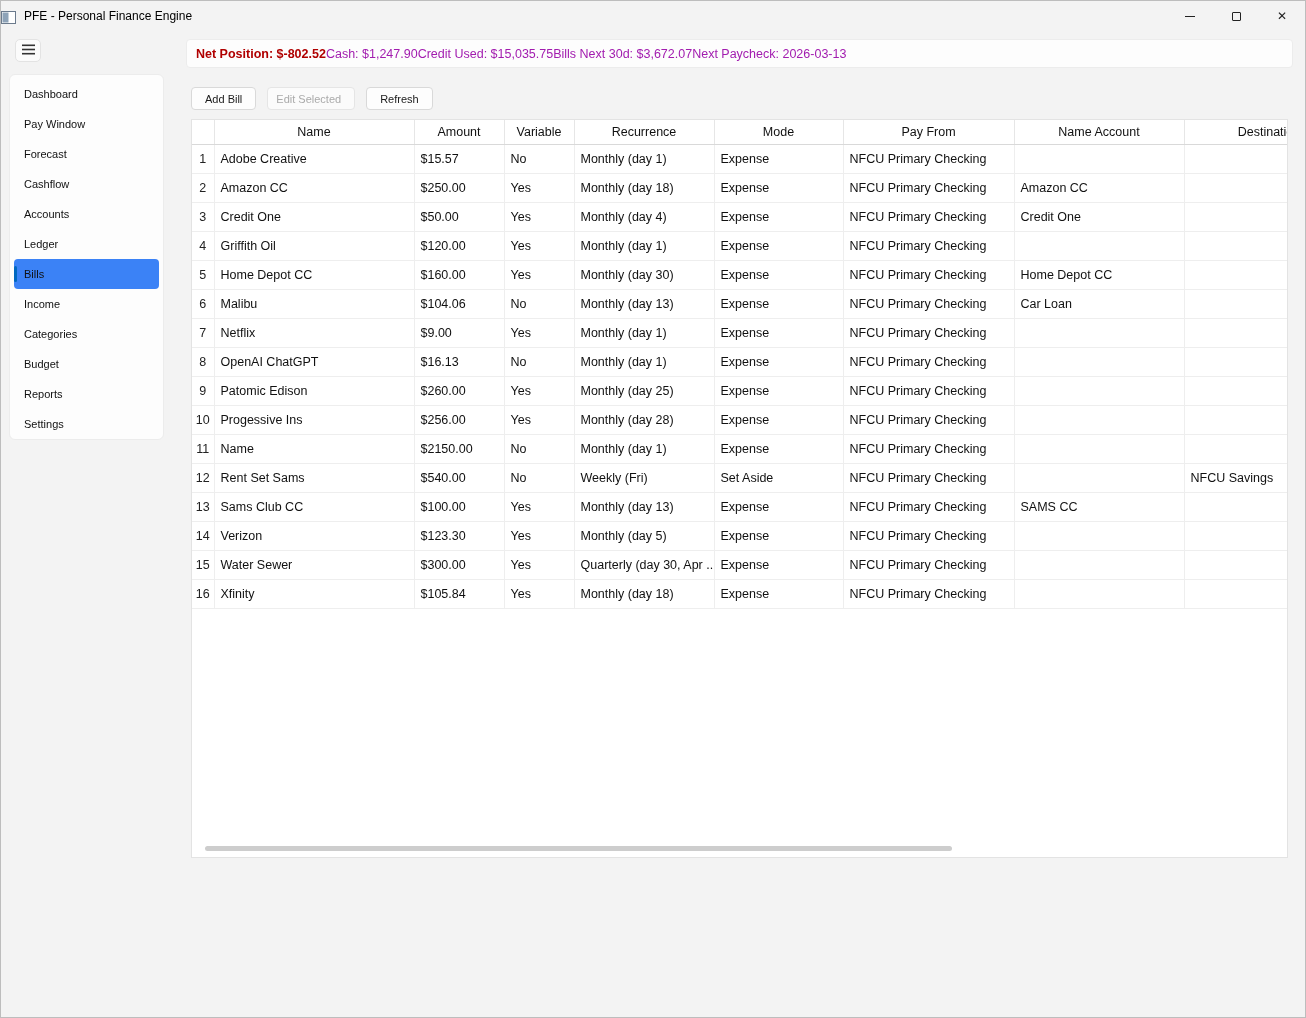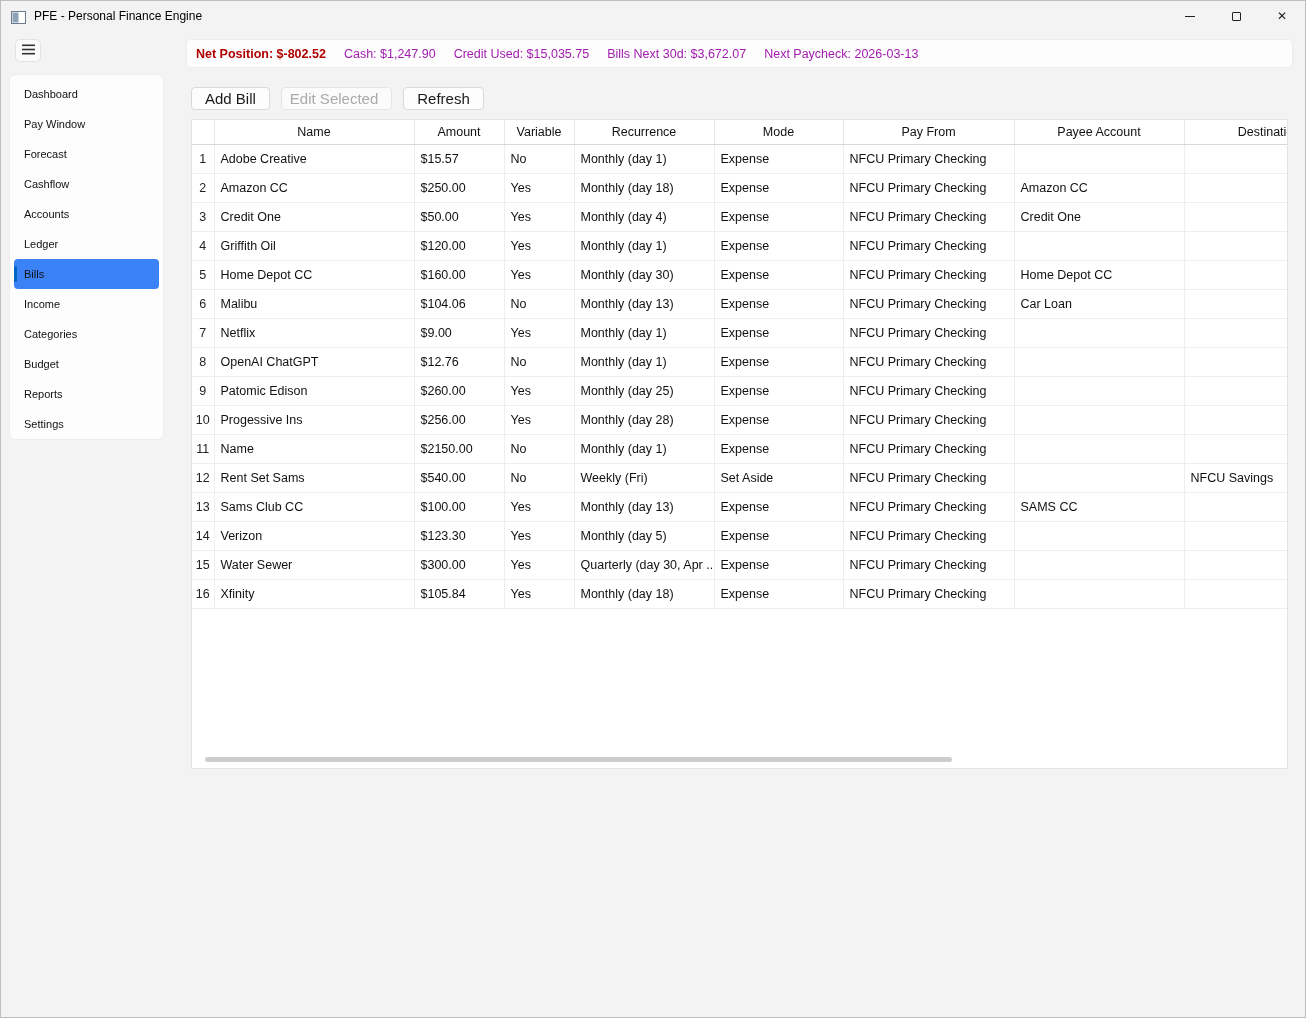--- a/index.html
+++ b/index.html
@@ -11,21 +11,21 @@
     color:#111;
     -webkit-font-smoothing:antialiased;
   }
   .window {
     position:relative; width:1306px; height:1018px;
     background:#f3f3f3; border:1px solid #bdbdbd; overflow:hidden;
   }
   
   .titlebar {
     position:absolute; top:0; left:0; right:0; height:30px;
-    display:flex; align-items:center; padding-left:10px;
+    display:flex; align-items:center; 
   }
   .app-icon { width:15px; height:13px; display:inline-block; flex:0 0 auto; }
   .win-title { font-size:12px; margin-left:8px; color:#000; }
   .win-controls { position:absolute; right:0; top:0; height:30px; display:flex; }
   .win-btn {
     width:46px; height:30px; border:none; background:transparent;
     display:flex; align-items:center; justify-content:center; cursor:default;
     font-size:12px; color:#222; padding:0;
   }
   .glyph-min { width:10px; height:1px; background:#222; display:block; }
@@ -34,21 +34,21 @@
   
   .hamburger {
     position:absolute; left:14px; top:38px; width:26px; height:23px;
     background:#fbfbfb; border:1px solid #e3e3e3; border-radius:5px;
     display:flex; align-items:center; justify-content:center; padding:0; cursor:default;
   }
   
   .statusbar {
     position:absolute; left:185px; top:38px; width:1107px; height:29px;
     background:#fdfdfd; border:1px solid #ececec; border-radius:4px;
-    display:flex; align-items:center; padding:0 9px; gap:18px;
+    display:flex; align-items:center; padding:0 9px; 
     font-size:12.5px; white-space:nowrap;
   }
   .stat { color:#a21caf; }
   .stat.net { color:#b00000; font-weight:700; }
   
   .sidebar {
     position:absolute; left:8px; top:73px; width:155px; height:366px;
     background:#fdfdfd; border:1px solid #ececec; border-radius:6px;
     padding:4px 2px;
   }
@@ -61,26 +61,26 @@
   .side-indicator {
     position:absolute; left:0; top:7px; width:3px; height:16px;
     border-radius:2px; background:#0067c0; display:none;
   }
   .side-item.selected .side-indicator { display:block; }
   
   .toolbar { position:absolute; left:190px; top:86px; display:flex; gap:11px; }
   .btn {
     height:23px; padding:0 13px; background:#fdfdfd;
     border:1px solid #d9d9d9; border-radius:4px;
-    font-size:15px; font-family:"Liberation Sans", sans-serif; color:#1a1a1a; cursor:default;
+    font-size:11px; font-family:"Liberation Sans", sans-serif; color:#1a1a1a; cursor:default;
   }
   .btn:disabled { color:#aaaaaa; border-color:#e5e5e5; background:#fbfbfb;padding-left:8px; }
   
   .table-wrap {
-    position:absolute; left:190px; top:118px; width:1097px; height:650px;
+    position:absolute; left:190px; top:118px; width:1097px; height:739px;
     background:#ffffff; border:1px solid #e3e3e3; overflow:hidden;
   }
   table.bills {
     border-collapse:collapse; table-layout:fixed; width:1162px;
     font-size:12.5px;
   }
   table.bills th {
     height:24px; font-weight:400; text-align:center; padding:0 4px;
     background:#ffffff;
     border-right:1px solid #e6e6e6; border-bottom:1px solid #d9d9d9;
@@ -203,21 +203,21 @@
       </colgroup>
       <thead>
         <tr>
             <th class="corner"></th>
             <th>Name</th>
             <th>Amount</th>
             <th>Variable</th>
             <th>Recurrence</th>
             <th>Mode</th>
             <th>Pay From</th>
-            <th>Payee Account</th>
+            <th>Name Account</th>
             <th>Destination</th>
           </tr>
       </thead>
       <tbody>
           <tr>
             <td class="rownum">1</td>
             <td>Adobe Creative</td>
             <td>$15.57</td>
             <td>No</td>
             <td>Monthly (day 1)</td>
@@ -288,21 +288,21 @@
             <td>Yes</td>
             <td>Monthly (day 1)</td>
             <td>Expense</td>
             <td>NFCU Primary Checking</td>
             <td></td>
             <td></td>
           </tr>
           <tr>
             <td class="rownum">8</td>
             <td>OpenAI ChatGPT</td>
-            <td>$12.76</td>
+            <td>$16.13</td>
             <td>No</td>
             <td>Monthly (day 1)</td>
             <td>Expense</td>
             <td>NFCU Primary Checking</td>
             <td></td>
             <td></td>
           </tr>
           <tr>
             <td class="rownum">9</td>
             <td>Patomic Edison</td>

